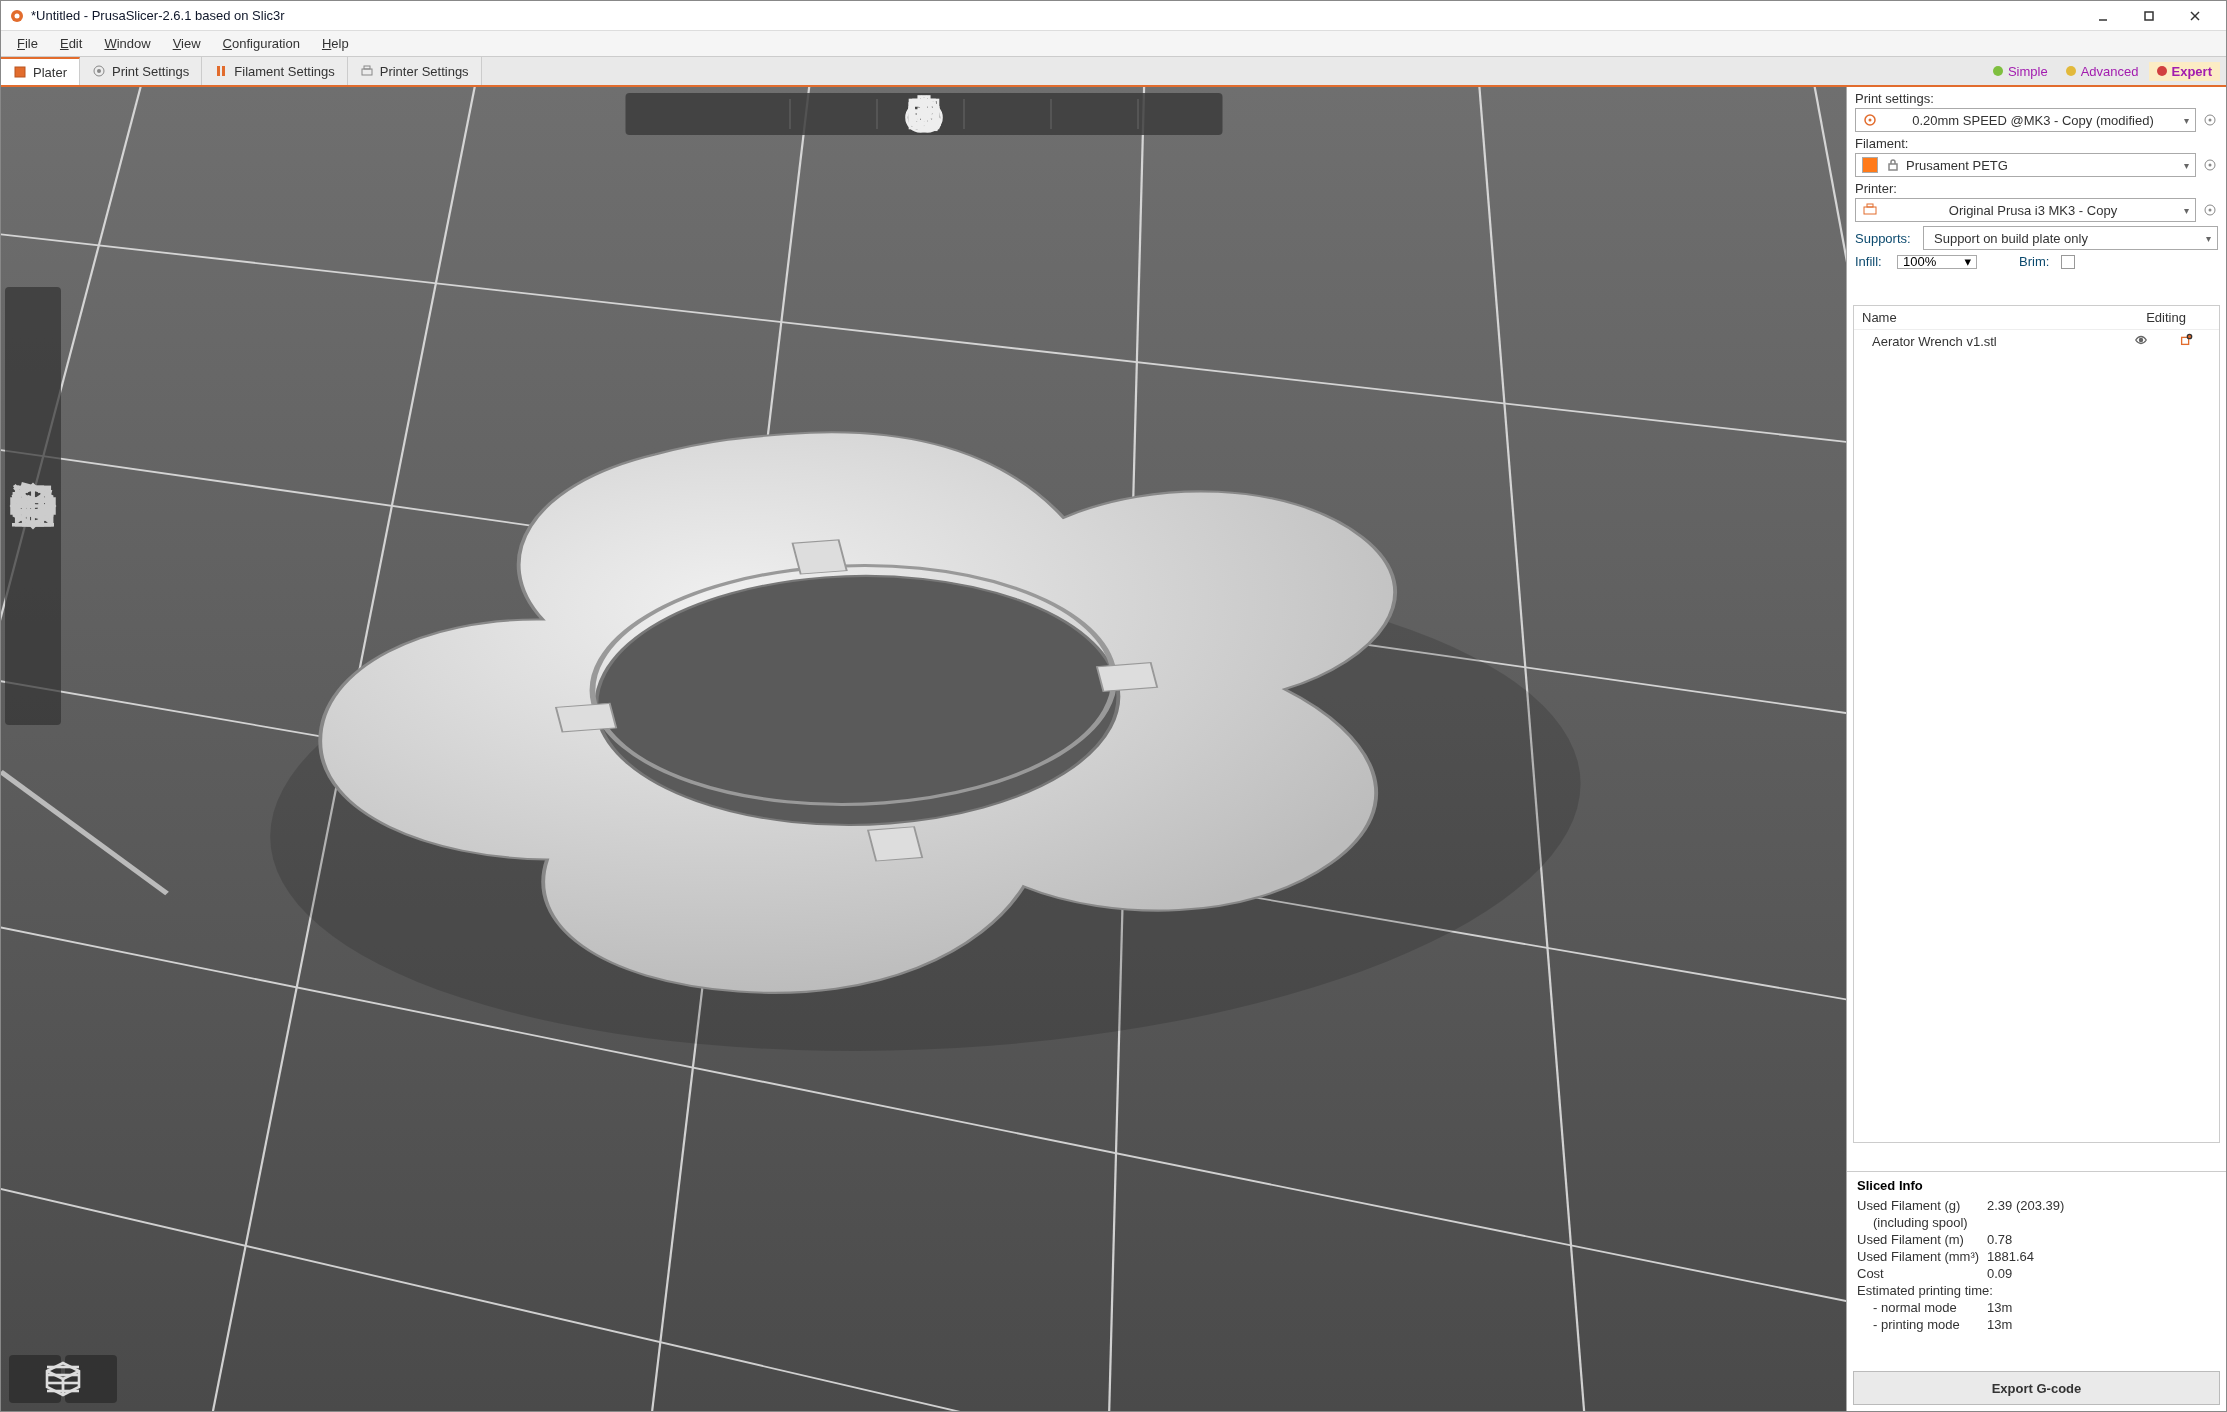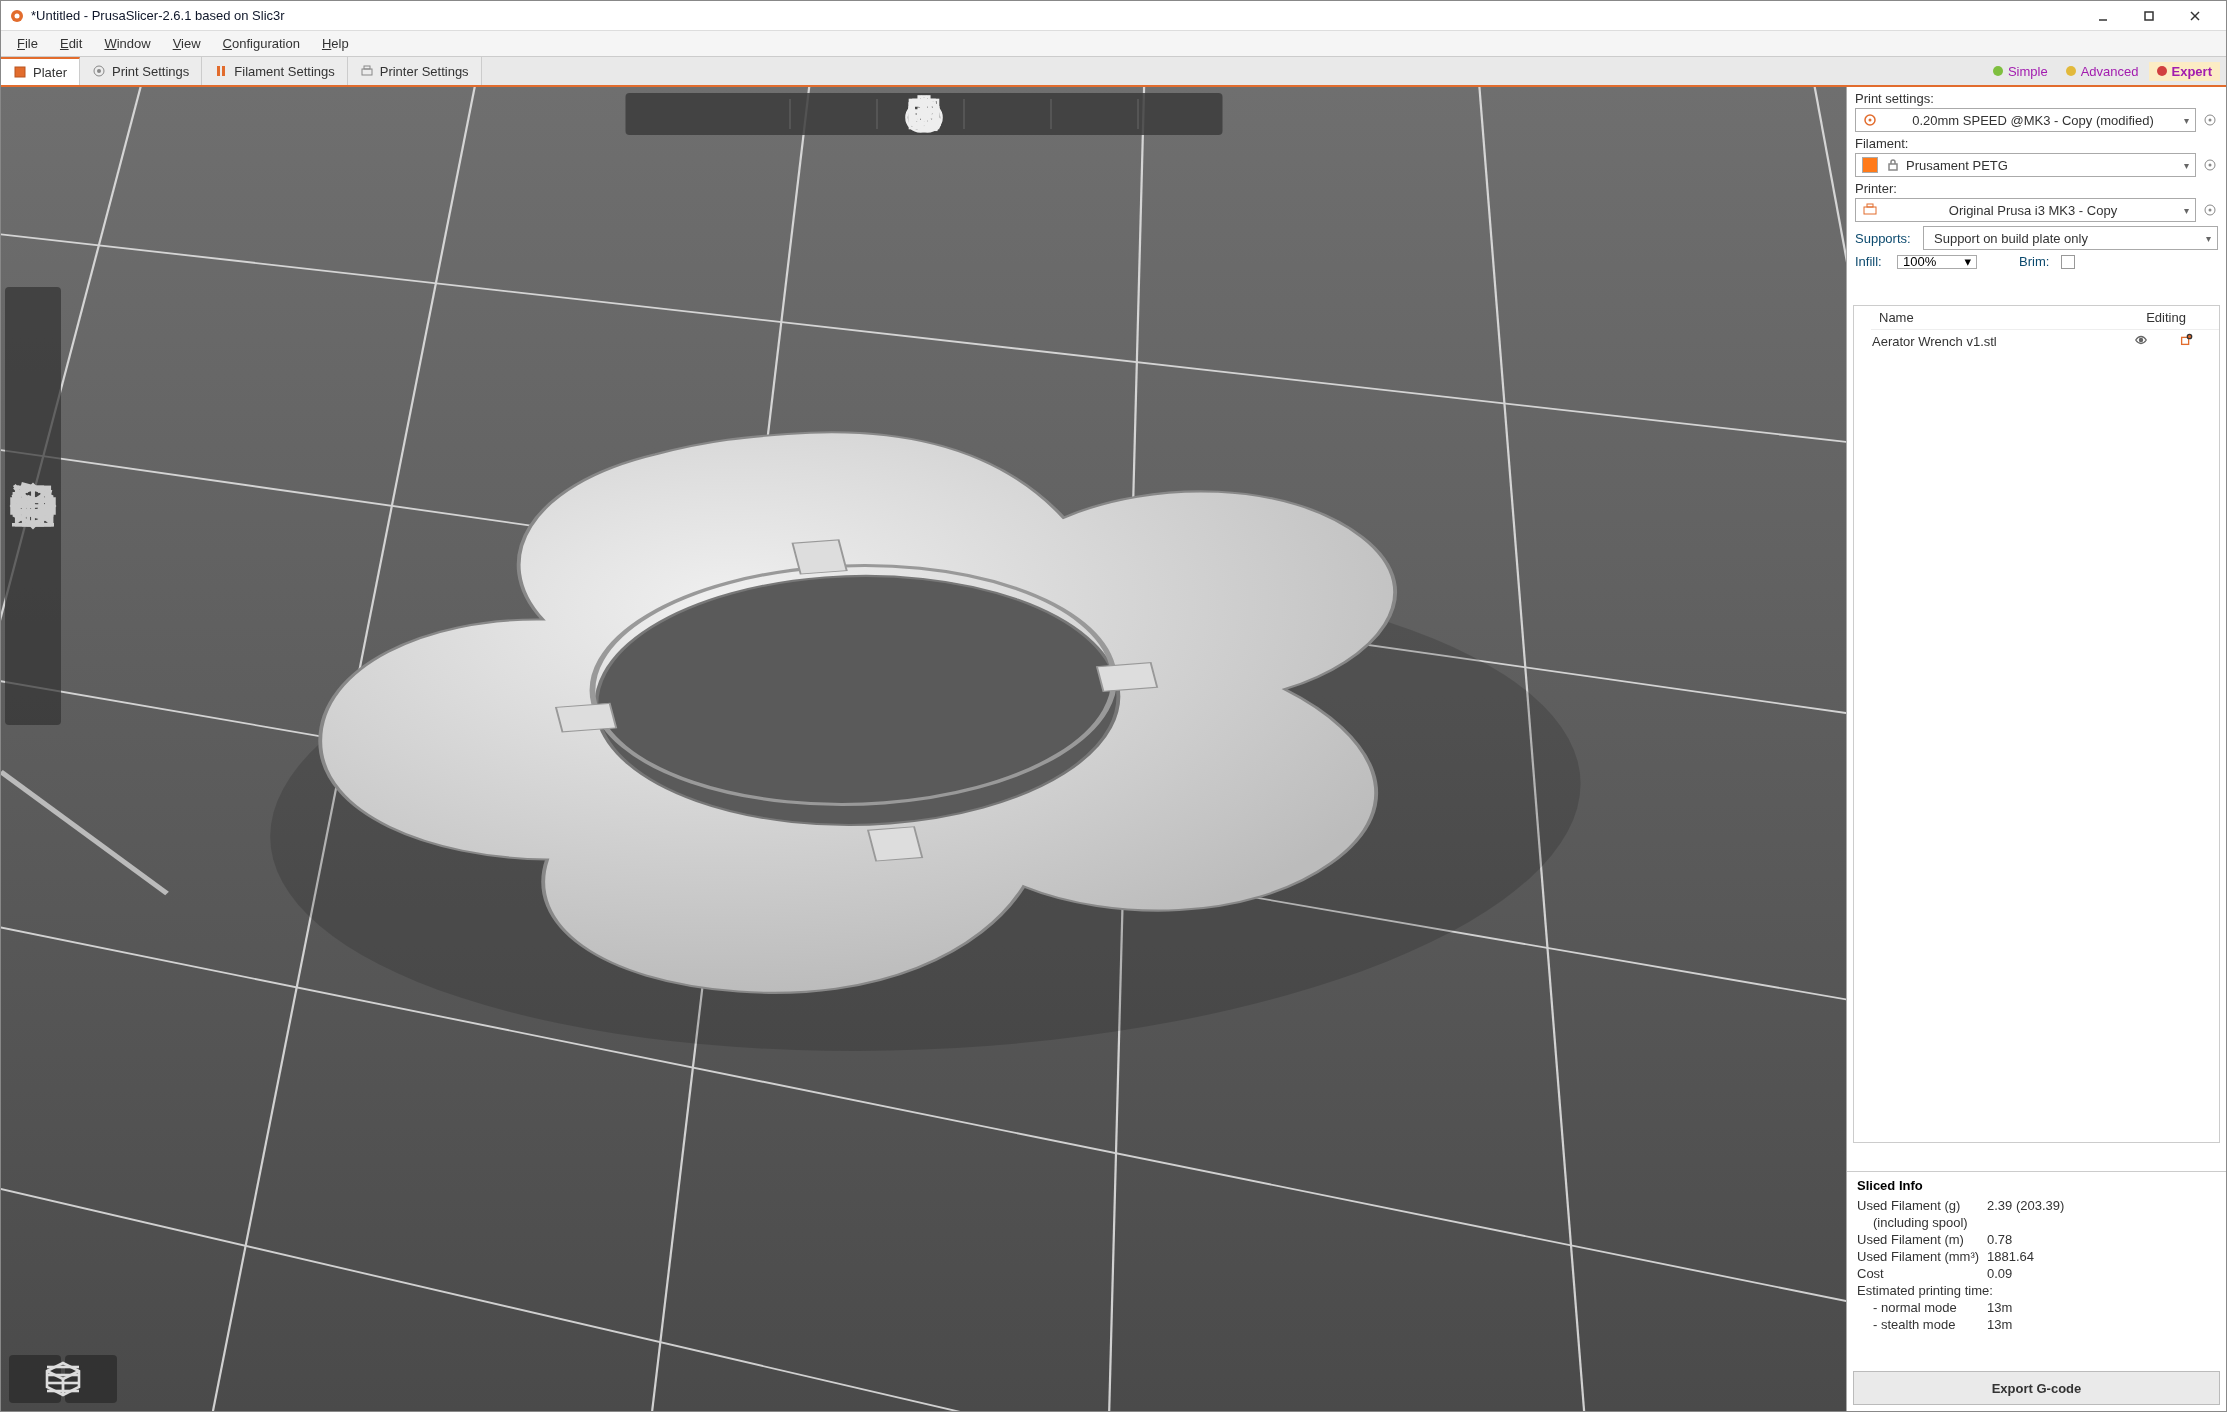--- a/index.html
+++ b/index.html
@@ -62,21 +62,21 @@
 .rp-select .sel-icon { width: 16px; height: 16px; margin-right: 8px; flex-shrink:0; }
 .rp-select .sel-text { flex: 1; text-align: center; color: #333; white-space: nowrap; overflow: hidden; text-overflow: ellipsis; }
 .rp-select .caret { color: #666; font-size: 10px; margin-left: 4px; }
 .rp-gear { width: 16px; height: 16px; color: #888; cursor: default; }
 .rp-inline-label { color: #0c4a6e; min-width: 62px; }
 .rp-small-select { width: 80px; height: 14px; border: 1px solid #aaa; display:flex; align-items:center; justify-content:space-between; padding: 0 5px; cursor:default;}
 .rp-check { width: 14px; height: 14px; border: 1px solid #999; background:#fff; display:inline-block; }
 
 
 .objlist { flex: 1; border: 1px solid #ccc; margin: 0 6px; display: flex; flex-direction: column; min-height: 100px; }
-.objlist-header { display: flex; padding: 4px 8px; color: #333; border-bottom: 1px solid #eee; margin-left: 17px; }
+.objlist-header { display: flex; padding: 4px 8px; color: #333; border-bottom: 1px solid #eee; }
 .objlist-header .col-name { flex: 1; }
 .objlist-header .col-edit { width: 90px; text-align: center; }
 .objlist-row { display: flex; align-items: center; padding: 3px 8px; color: #333; }
 .objlist-row .obj-name { flex: 1; padding-left: 10px; }
 .objlist-row .obj-eye { width: 40px; text-align: center; color: #666; }
 .objlist-row .obj-edit { width: 50px; text-align: center; }
 
 
 .sliced { border-top: 1px solid #ccc; padding: 6px 10px 4px; }
 .sliced h4 { font-size: 13px; font-weight: bold; margin-bottom: 4px; }
@@ -538,21 +538,21 @@
             <div class="sl-val">0.09</div>
           </div>
         <div class="sliced-row">
             <div class="sl-label" style="flex:1">Estimated printing time:</div>
           </div>
         <div class="sliced-row">
             <div class="sl-label sliced-sub">- normal mode</div>
             <div class="sl-val">13m</div>
           </div>
         <div class="sliced-row">
-            <div class="sl-label sliced-sub">- stealth mode</div>
+            <div class="sl-label sliced-sub">- printing mode</div>
             <div class="sl-val">13m</div>
           </div>
       </div>
 
       <div class="export-btn">
         <span>Export G-code</span>
       </div>
 
     </div>
   </div>

